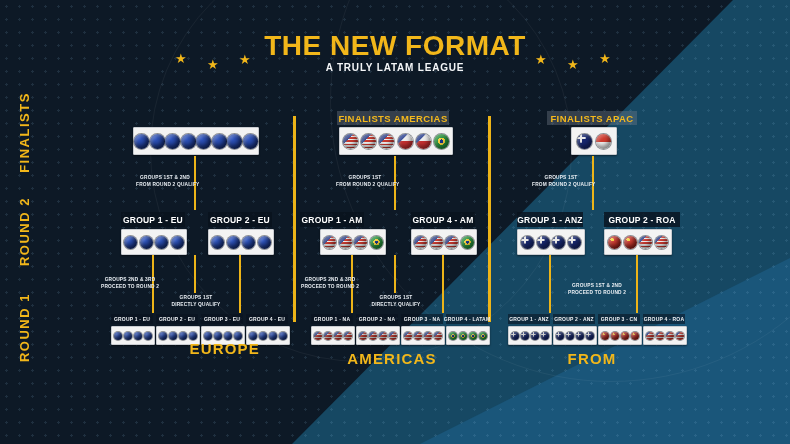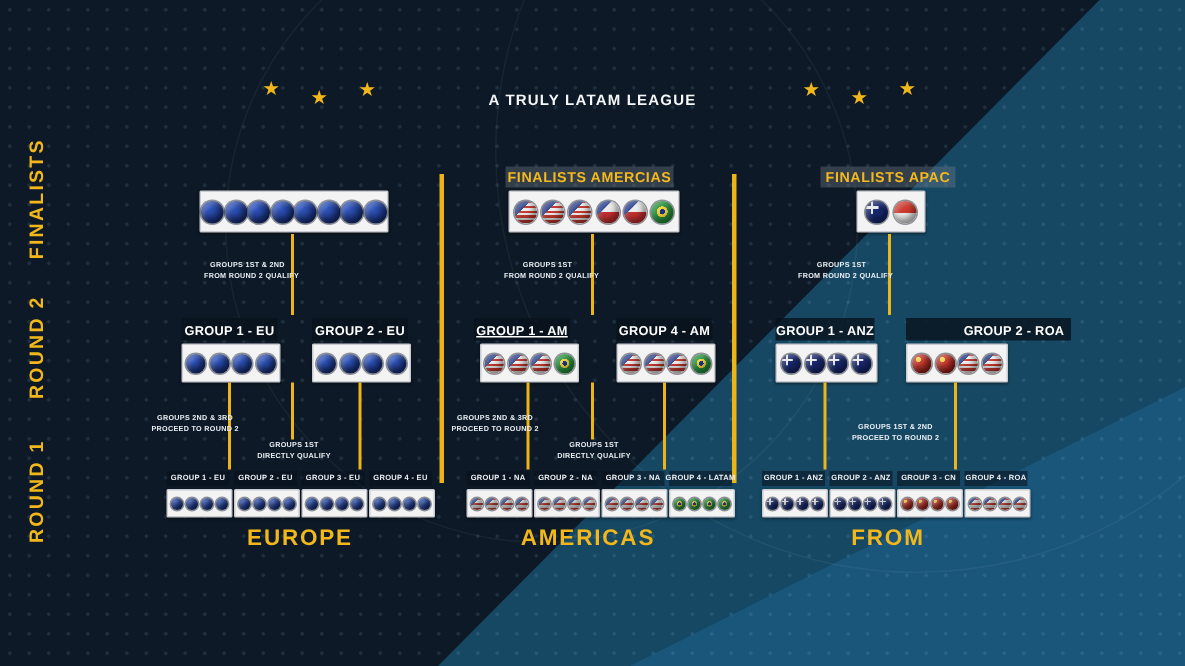--- a/index.html
+++ b/index.html
@@ -79,20 +79,21 @@
 </head>
 <body>
 
 <div class="stage">
   <div class="bg-mid"></div>
   <div class="bg-brt"></div>
   <div class="arc" style="width:420px;height:420px;left:150px;top:-60px;"></div>
   <div class="arc" style="width:560px;height:560px;left:330px;top:-180px;"></div>
   <div class="dots"></div>
 
+  <div class="title">THE NEW FORMAT</div>
   <div class="subtitle">A TRULY LATAM LEAGUE</div>
   <span class="star" style="left:175px;top:52px;">★</span>
   <span class="star" style="left:207px;top:58px;">★</span>
   <span class="star" style="left:239px;top:53px;">★</span>
   <span class="star" style="left:535px;top:53px;">★</span>
   <span class="star" style="left:567px;top:58px;">★</span>
   <span class="star" style="left:599px;top:52px;">★</span>
 
   <div class="side-label" style="left:-36px;top:125px;">FINALISTS</div>
   <div class="side-label" style="left:-36px;top:224px;">ROUND 2</div>
@@ -162,37 +163,37 @@
       <span class="flag flag-eu"></span>
       <span class="flag flag-eu"></span>
     </div>
   <div class="g1-label" style="left:246px;top:314px;width:42px;">GROUP 4 - EU</div>
   <div class="box box-sm" style="left:246px;top:326px;width:42px;">
       <span class="flag flag-eu"></span>
       <span class="flag flag-eu"></span>
       <span class="flag flag-eu"></span>
       <span class="flag flag-eu"></span>
     </div>
-  <div class="region-label" style="left:140px;top:350px;">EUROPE</div>
+  <div class="region-label" style="left:140px;top:340px;text-align:right;">EUROPE</div>
 
   <div class="fin-header" style="left:337px;top:111px;width:112px;">FINALISTS AMERCIAS</div>
   <div class="box box-lg" style="left:339px;top:127px;width:112px;">
       <span class="flag flag-us"></span>
       <span class="flag flag-us"></span>
       <span class="flag flag-us"></span>
       <span class="flag flag-cl"></span>
       <span class="flag flag-cl"></span>
       <span class="flag flag-br"></span>
     </div>
   <div class="vline" style="left:394px;top:156px;height:54px;"></div>
   <div class="note" style="left:336px;top:175px;width:58px;">
     <div>GROUPS 1ST</div>
     <div>FROM ROUND 2 QUALIFY</div>
   </div>
-  <div class="g2-header" style="left:316px;top:212px;width:64px;text-decoration:underline;">GROUP 1 - AM</div>
+  <div class="g2-header" style="left:300px;top:212px;width:64px;">GROUP 1 - AM</div>
   <div class="box box-md" style="left:320px;top:229px;width:64px;">
       <span class="flag flag-us"></span>
       <span class="flag flag-us"></span>
       <span class="flag flag-us"></span>
       <span class="flag flag-br"></span>
     </div>
   <div class="g2-header" style="left:411px;top:212px;width:64px;">GROUP 4 - AM</div>
   <div class="box box-md" style="left:411px;top:229px;width:64px;">
       <span class="flag flag-us"></span>
       <span class="flag flag-us"></span>
@@ -250,21 +251,21 @@
     <div>GROUPS 1ST</div>
     <div>FROM ROUND 2 QUALIFY</div>
   </div>
   <div class="g2-header" style="left:517px;top:212px;width:66px;">GROUP 1 - ANZ</div>
   <div class="box box-md" style="left:517px;top:229px;width:66px;">
       <span class="flag flag-anz"></span>
       <span class="flag flag-anz"></span>
       <span class="flag flag-anz"></span>
       <span class="flag flag-anz"></span>
     </div>
-  <div class="g2-header" style="left:604px;top:212px;width:76px;padding-left:34px;">GROUP 2 - ROA</div>
+  <div class="g2-header" style="left:604px;top:212px;width:76px;">GROUP 2 - ROA</div>
   <div class="box box-md" style="left:604px;top:229px;width:66px;">
       <span class="flag flag-cn"></span>
       <span class="flag flag-cn"></span>
       <span class="flag flag-my"></span>
       <span class="flag flag-my"></span>
     </div>
   <div class="vline" style="left:549px;top:255px;height:58px;"></div>
   <div class="vline" style="left:636px;top:255px;height:58px;"></div>
   <div class="note" style="left:568px;top:283px;width:58px;">
     <div>GROUPS 1ST &amp; 2ND</div>

